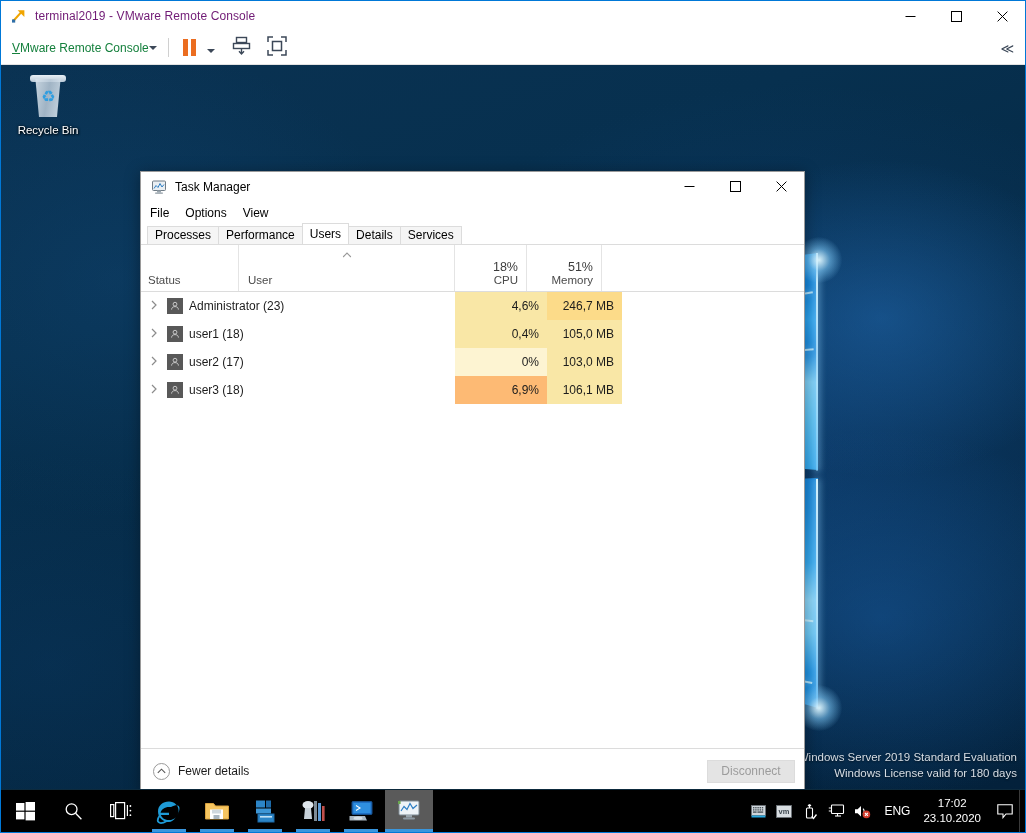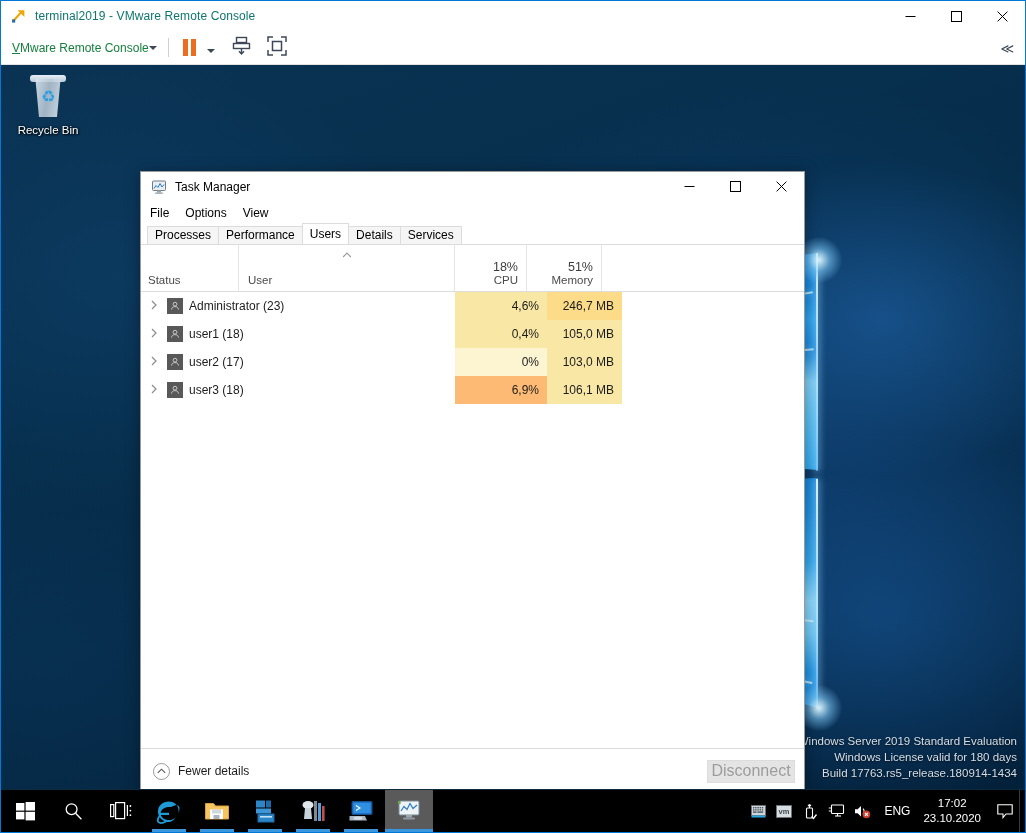--- a/index.html
+++ b/index.html
@@ -25,21 +25,21 @@
     display: flex; align-items: center;
     background: #ffffff;
     position: relative;
   }
   #vmrc-app-icon {
     width: 16px; height: 16px;
     margin-left: 10px; margin-right: 8px;
     position: relative; flex: 0 0 16px;
   }
   #vmrc-title-text {
-    font-size: 12px; color: #0f766e;
+    font-size: 12px; color: #701a75;
     letter-spacing: .1px;
   }
   .wctrl {
     width: 46px; height: 30px;
     display: flex; align-items: center; justify-content: center;
     font-size: 11px; color: #000;
   }
   #vmrc-winctrls { position: absolute; right: 0; top: 0; display: flex; }
   .wctrl svg { display: block; }
 
@@ -280,21 +280,21 @@
   #fewer-details { display: flex; align-items: center; gap: 8px; font-size: 12px; color: #1c1c1c; }
   #fewer-details .circ {
     width: 17px; height: 17px; border-radius: 50%;
     border: 1px solid #9a9a9a; display: flex; align-items: center; justify-content: center;
     color: #555; font-size: 8px; line-height: 1;
   }
   #disconnect-btn {
     margin-left: auto;
     min-width: 88px; height: 23px;
     background: #e4e4e4; border: 1px solid #dcdcdc;
-    color: #9c9c9c; font-size: 16px;
+    color: #9c9c9c; font-size: 12px;
     display: flex; align-items: center; justify-content: center;
     font-family: "Liberation Sans", sans-serif;
   }
 
   
   #taskbar {
     position: absolute; left: 0; bottom: 0;
     width: 100%; height: 43px;
     background: #000000;
     display: flex; align-items: stretch;
@@ -415,21 +415,20 @@
         <div class="rb-lid"></div>
         <div class="rb-body"></div>
         <div class="rb-sym">♻</div>
       </div>
       <div class="rb-label">Recycle Bin</div>
     </div>
 
     <div id="watermark">
       <div>Windows Server 2019 Standard Evaluation</div>
       <div>Windows License valid for 180 days</div>
-      <div>Build 17763.rs5_release.180914-1434</div>
     </div>
 
     <div id="taskmgr">
 
       <div id="tm-titlebar">
         <div id="tm-icon">
           <svg width="16" height="16" viewBox="0 0 16 16">
             <rect x="1.5" y="2" width="13" height="9.5" rx="1" fill="#e9eef2" stroke="#6f7b85" stroke-width="1"></rect>
             <path d="M3 9.5 L5 6.5 L7 8.5 L9 4.5 L11 8 L13 5.5" stroke="#2f7fc4" stroke-width="1" fill="none"></path>
             <rect x="6" y="11.5" width="4" height="2" fill="#9aa6ae"></rect>

